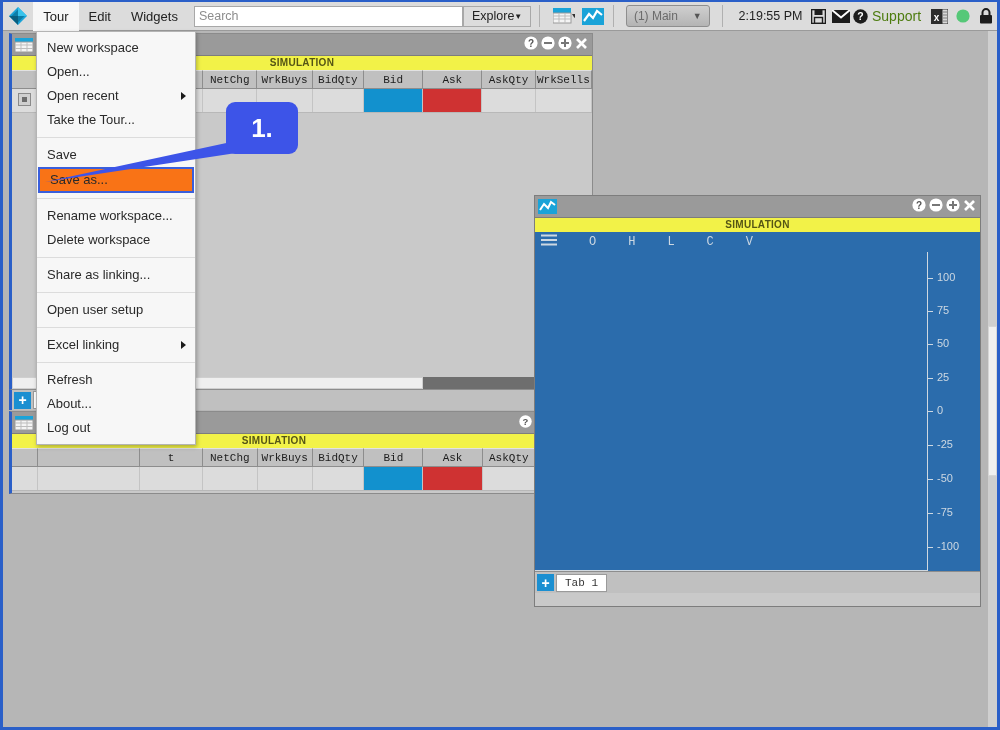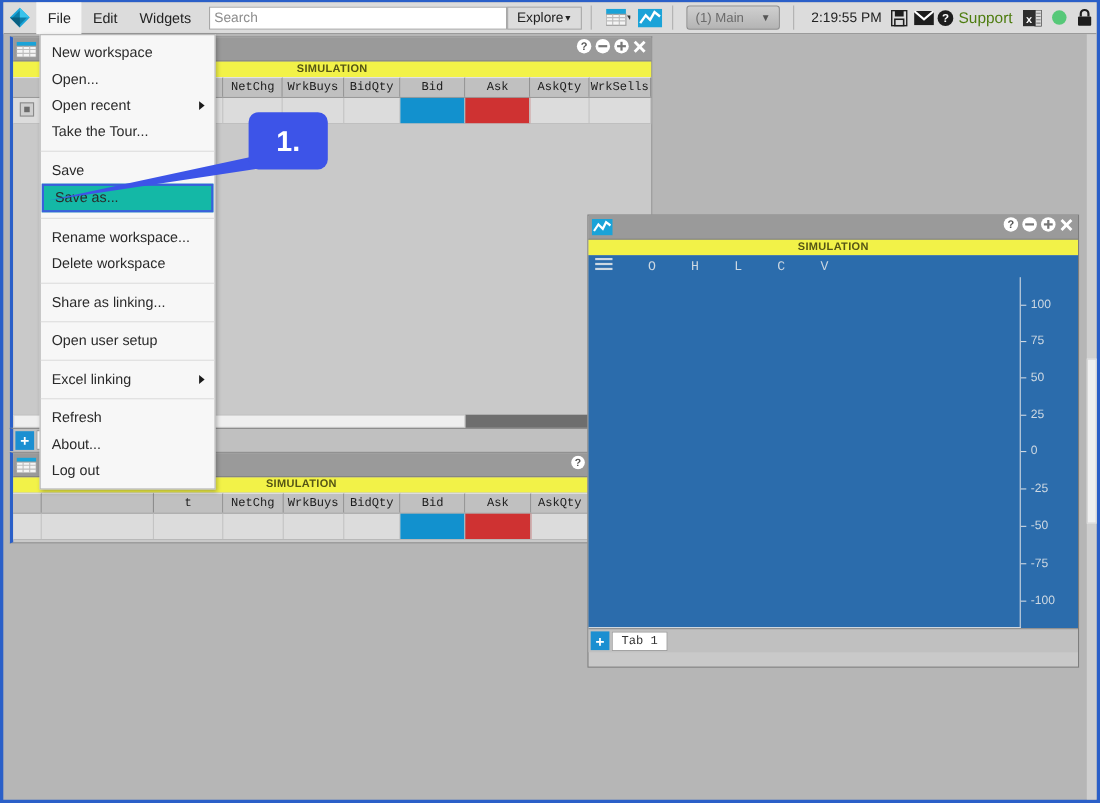--- a/index.html
+++ b/index.html
@@ -67,21 +67,21 @@
     height:24px; line-height:24px; padding:0 10px;
     font-size:13px; color:#2a2a2a; white-space:nowrap;
     position:relative; cursor:default;
   }
   .dd-item .arrow{
     position:absolute; right:9px; top:50%; transform:translateY(-50%);
     width:0;height:0;border-left:5px solid #1a1a1a;
     border-top:4px solid transparent;border-bottom:4px solid transparent;
   }
   .dd-item.selected{
-    background:#14b8a6; border:2px solid #3a5fdc; height:26px; line-height:22px;
+    background:#f97316; border:2px solid #3a5fdc; height:26px; line-height:22px;
     margin:0 1px;
   }
   .dd-sep{ height:1px; background:#dcdcdc; margin:5px 0; }
 
   
   .callout{
     position:absolute; left:223px; top:100px; width:72px; height:52px;
     background:#3d54e8; border-radius:9px; z-index:300;
     color:#fff; font-size:26px; font-weight:bold;
     display:flex; align-items:center; justify-content:center;
@@ -172,21 +172,21 @@
 
   <div class="toolbar">
     <div class="brand-logo">
       <svg width="22" height="22" viewBox="0 0 22 22">
         <polygon points="11,2 20,11 11,20 2,11" fill="#1aa3d8"></polygon>
         <polygon points="11,4.5 17.5,11 11,17.5 4.5,11" fill="#0d7ea8"></polygon>
         <polygon points="11,2 20,11 11,11" fill="#38c3ec"></polygon>
         <polygon points="2,11 11,11 11,20" fill="#0a5f80"></polygon>
       </svg>
     </div>
-    <div class="menu-item active">File</div>
+    <div class="menu-item active">Tour</div>
     <div class="menu-item">Edit</div>
     <div class="menu-item">Widgets</div>
     <div class="search-box">Search</div>
     <div class="explore-btn">
       <span>Explore</span>
       <span style="font-size:8px;">▼</span>
     </div>
     <div class="tb-sep"></div>
     <div style="width:34px;" class="icon-btn">
       <svg width="22" height="16" viewBox="0 0 22 16">

